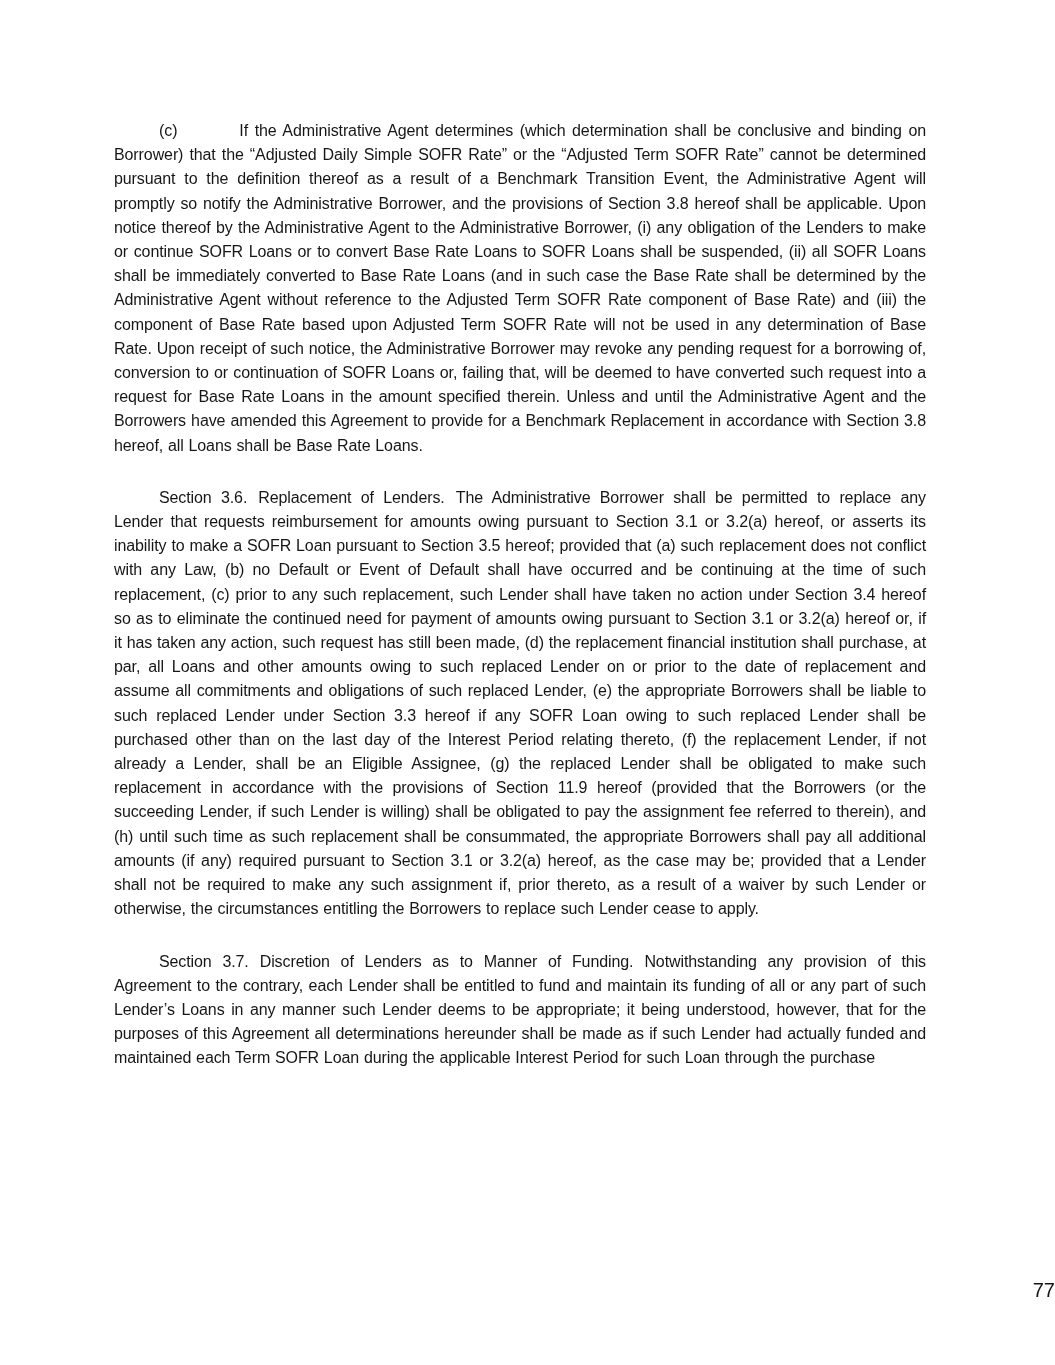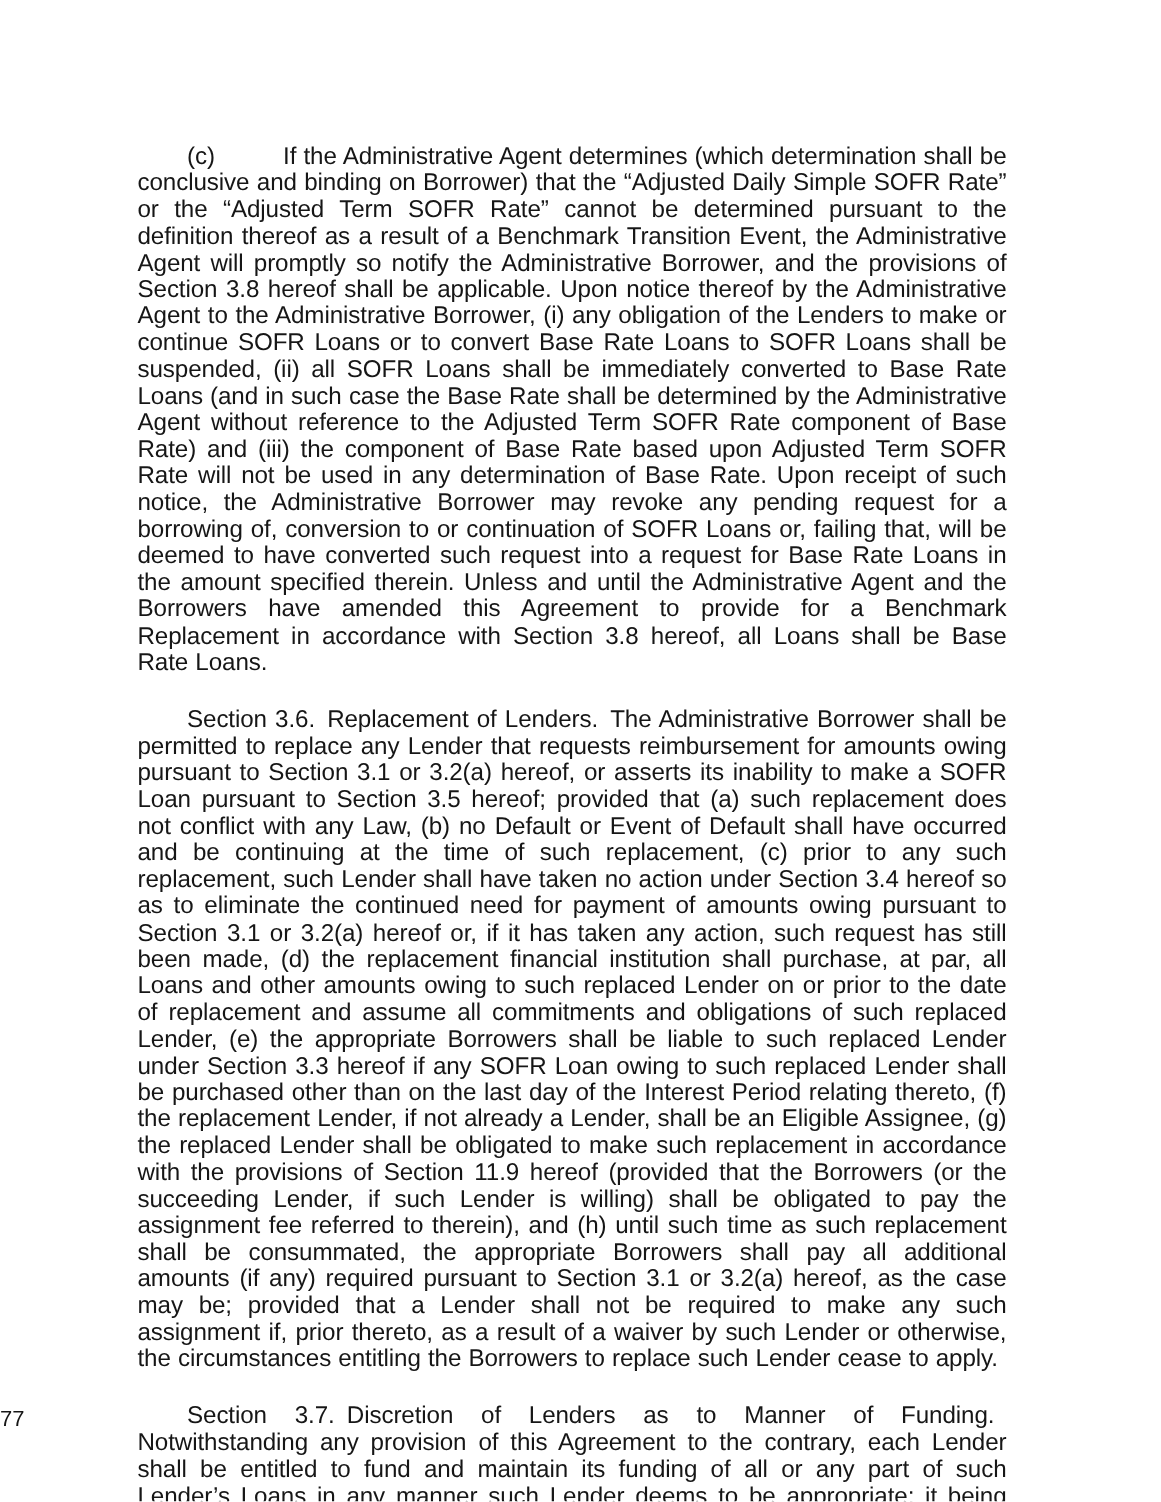--- a/index.html
+++ b/index.html
@@ -16,24 +16,24 @@
     font-family: "Liberation Sans", "DejaVu Sans", sans-serif;
     color: #161616;
   }
   .content {
     position: absolute;
     left: 114px;
     top: 119px;
     width: 812px;
   }
   .para {
-    margin: 11px;
+    margin: 0;
     text-align: justify;
     text-indent: 45px;
-    font-size: 22px;
+    font-size: 16px;
     line-height: 24.2px;
     letter-spacing: -0.1px;
     word-spacing: 0.5px;
   }
   .para + .para {
     margin-top: 28px;
   }
   .tab {
     display: inline-block;
     width: 62px;
@@ -45,21 +45,21 @@
     height: 1px;
   }
   .underline {
     text-underline-offset: 3px;
   }
   .footer {
     position: absolute;
     left: 0;
     top: 1278px;
     width: 100%;
-    text-align: left;
+    text-align: right;
     font-size: 20px;
     line-height: 24px;
     color: #161616;
   }
 </style>
 </head>
 <body>
 
 <div class="page">
   <div class="content">

